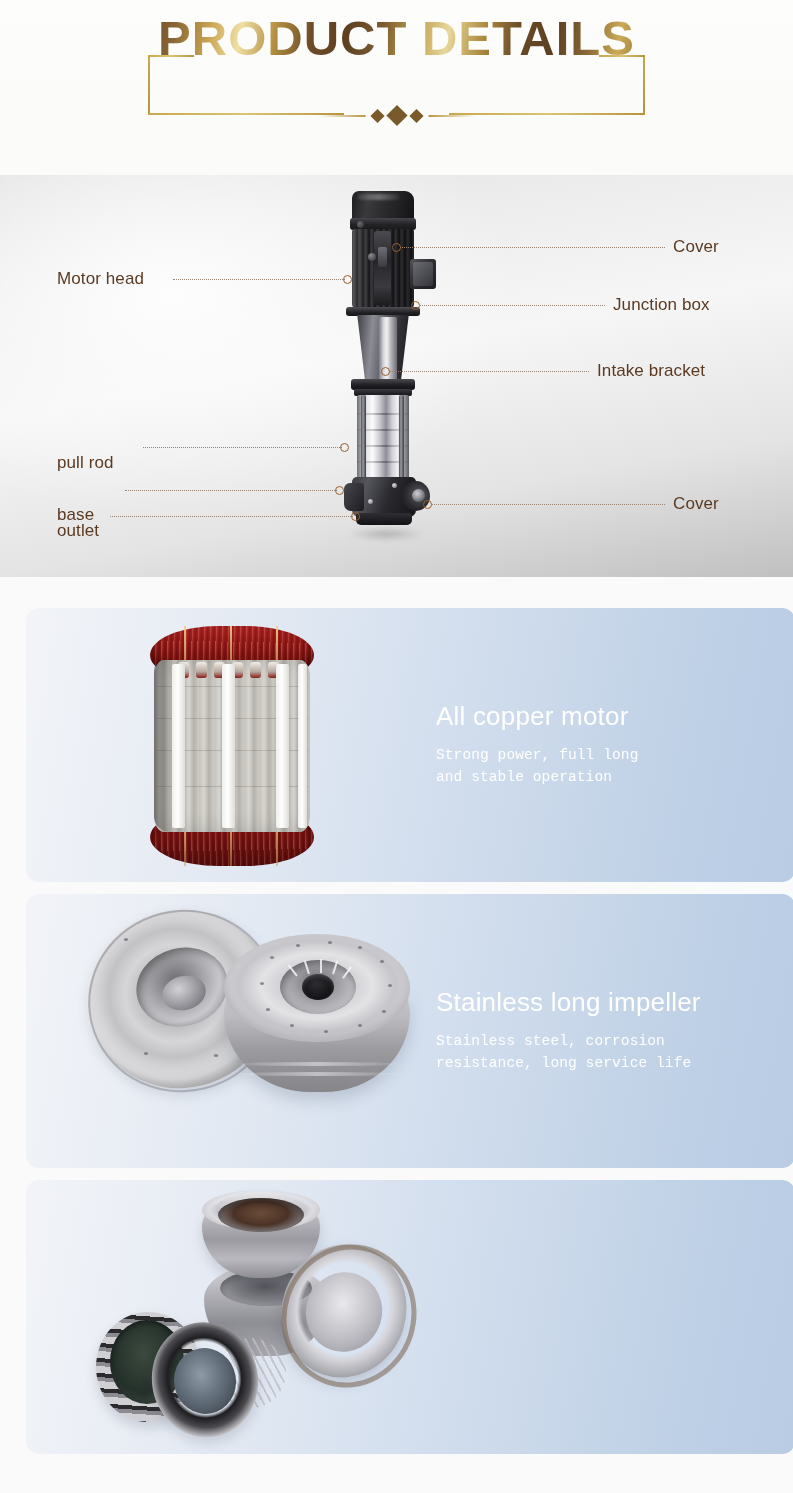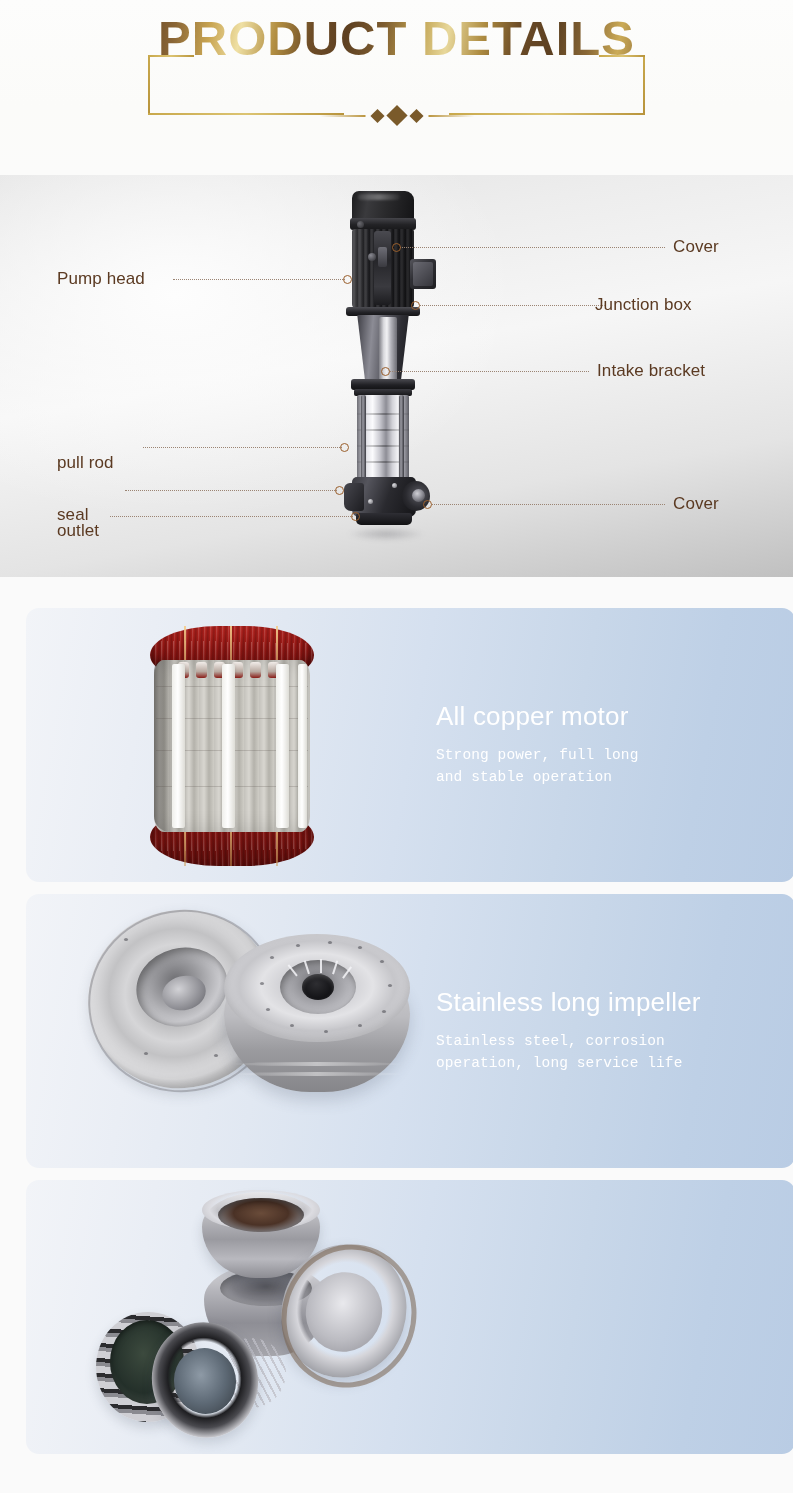--- a/index.html
+++ b/index.html
@@ -617,41 +617,41 @@
       <div class="p base-body"></div>
       <div class="p base-left-flange"></div>
       <div class="p base-right-flange"></div>
       <div class="p base-port"></div>
       <div class="p base-foot"></div>
       <div class="p base-bolt b1"></div>
       <div class="p base-bolt b2"></div>
       <div class="p pump-shadow"></div>
     </div>
 
-    <div class="lbl" style="left:57px; top:94px;">Pump head</div>
+    <div class="lbl" style="left:57px; top:94px;">Motor head</div>
     <div class="lead" style="left:173px; top:104px; width:172px;"></div>
     <div class="dot" style="left:343px; top:100px;"></div>
 
     <div class="lbl" style="left:57px; top:278px;">pull rod</div>
     <div class="lead" style="left:143px; top:272px; width:199px;"></div>
     <div class="dot" style="left:340px; top:268px;"></div>
 
     <div class="lbl" style="left:57px; top:305px;margin-top:41px;">outlet</div>
     <div class="lead" style="left:125px; top:315px; width:212px;"></div>
     <div class="dot" style="left:335px; top:311px;"></div>
 
-    <div class="lbl" style="left:57px; top:330px;">seal</div>
+    <div class="lbl" style="left:57px; top:330px;">base</div>
     <div class="lead" style="left:110px; top:341px; width:243px;"></div>
     <div class="dot" style="left:351px; top:337px;"></div>
 
     <div class="lbl" style="left:673px; top:62px;">Cover</div>
     <div class="lead" style="left:400px; top:72px; width:265px;"></div>
     <div class="dot" style="left:392px; top:68px;"></div>
 
-    <div class="lbl" style="left:595px; top:120px;">Junction box</div>
+    <div class="lbl" style="left:613px; top:120px;">Junction box</div>
     <div class="lead" style="left:420px; top:130px; width:185px;"></div>
     <div class="dot" style="left:411px; top:126px;"></div>
 
     <div class="lbl" style="left:597px; top:186px;">Intake bracket</div>
     <div class="lead" style="left:390px; top:196px; width:199px;"></div>
     <div class="dot" style="left:381px; top:192px;"></div>
 
     <div class="lbl" style="left:673px; top:319px;">Cover</div>
     <div class="lead" style="left:432px; top:329px; width:233px;"></div>
     <div class="dot" style="left:423px; top:325px;"></div>
@@ -726,21 +726,21 @@
         <div class="hole" style="left:206px; top:120px;"></div>
         <div class="hole" style="left:182px; top:104px;"></div>
         <div class="hole" style="left:176px; top:78px;"></div>
         <div class="i imp-flat-groove"></div>
         <div class="i imp-flat-groove" style="top:168px;"></div>
       </div>
     </div>
     <div class="card-text">
       <h3 class="card-title">Stainless long impeller</h3>
       <div class="card-desc">Stainless steel, corrosion
-operation, long service life</div>
+resistance, long service life</div>
     </div>
   </div>
 
   <div class="card c3">
     <div class="card-media">
       <div class="seals">
         <div class="k ring-mid"></div>
         <div class="k ring-mid-in"></div>
         <div class="k ring-top"></div>
         <div class="k ring-top-lip"></div>

